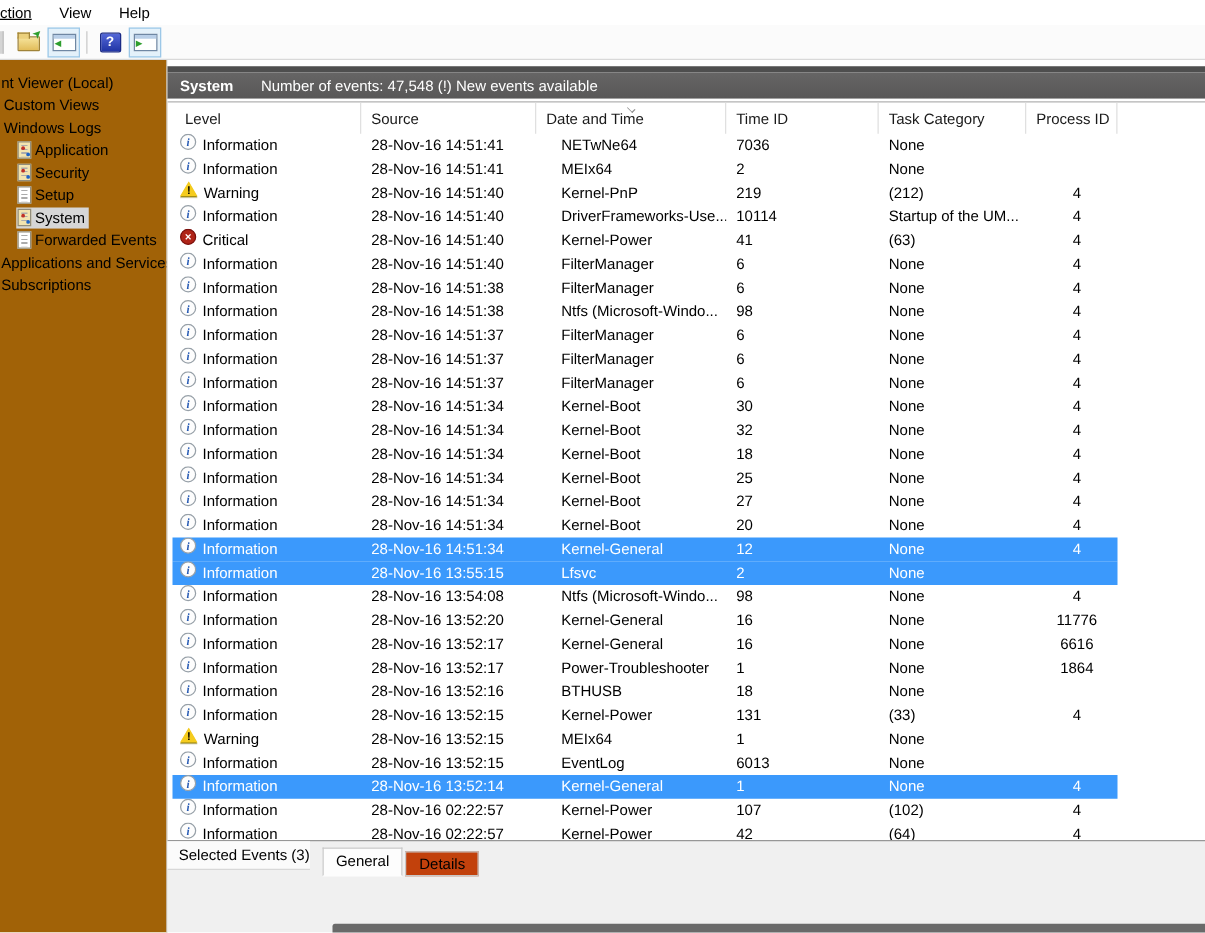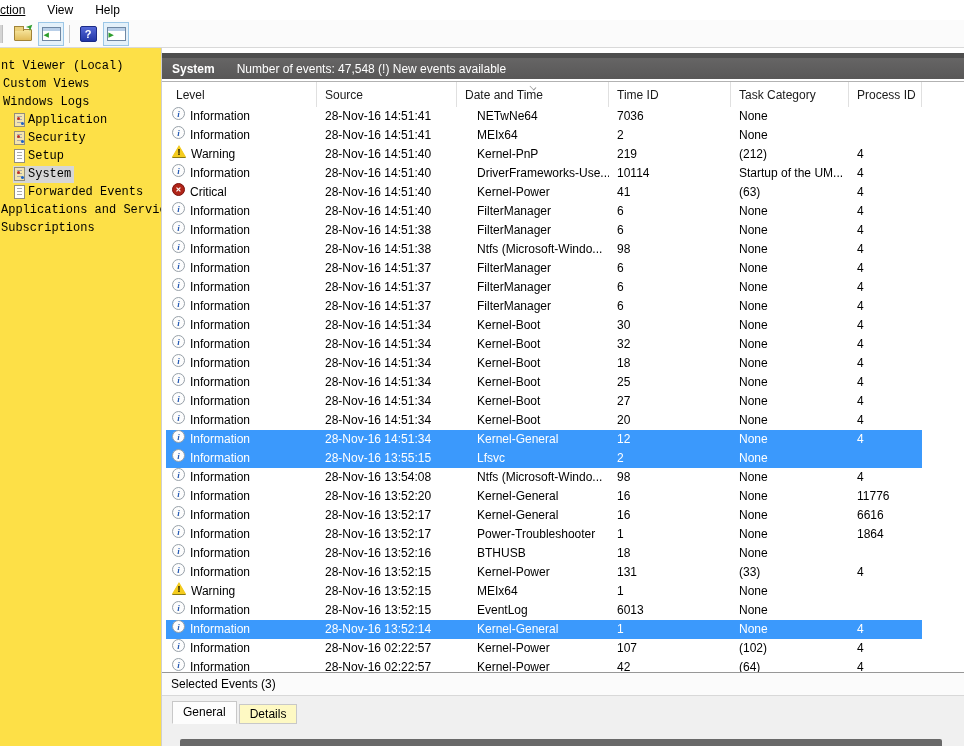--- a/index.html
+++ b/index.html
@@ -29,21 +29,21 @@
   .ti-panel { width:19px; height:14px; background:#fff; border:1px solid #6F87A3; position:relative; }
   .ti-panel::before { content:""; position:absolute; top:0; left:0; right:0; height:3px; background:#B9CFE8; }
   .ti-panel.left::after  { content:"\25C0"; position:absolute; left:1px; top:3px; color:#2E9E2E; font-size:7px; }
   .ti-panel.right::after { content:"\25B6"; position:absolute; left:1px; top:3px; color:#2E9E2E; font-size:7px; }
   .ti-help { width:17px; height:16px; border-radius:2px; border:1px solid #1A2A86;
              background:linear-gradient(#5468D8,#2135A5); color:#fff; font-weight:bold;
              font-size:11px; display:flex; align-items:center; justify-content:center; }
 
   
   .content { display:flex; height:698px; }
-  .sidebar { width:162px; border-right:1px solid #CFCFCF; padding-top:9px; background:#fde047;font-family:Liberation Mono, monospace; }
+  .sidebar { width:134px; border-right:1px solid #CFCFCF; padding-top:9px; background:#a16207; }
   .tree-item { height:18px; display:flex; align-items:center; white-space:nowrap; overflow:hidden; cursor:default; }
   .tree-item .hl { display:inline-flex; align-items:center; gap:3px; padding:0 3px 0 1px; height:17px; }
   .tree-item.selected .hl { background:#D6D6D6; }
   .tree-icon { width:11px; height:14px; background:#fff; border:1px solid #938E7C; position:relative; flex:none; }
   .tree-icon::before { content:""; position:absolute; left:2px; right:2px; top:2px; height:9px;
         background:repeating-linear-gradient(#ABABAB 0 1px, transparent 1px 3px); }
   .tree-icon.log { background:#F3E4AF; }
   .tree-icon.log::after { content:""; position:absolute; left:2px; top:3px; width:3px; height:3px;
         border-radius:50%; background:#C03028; box-shadow:4px 5px 0 #1C62C5; }
 
@@ -58,47 +58,47 @@
 
   .table { flex:1; overflow:hidden; position:relative; }
   .thead { display:flex; height:25px; margin-left:4px; width:756px; }
   .th { border-right:1px solid #E0E0E0; padding-left:8px; display:flex; align-items:center;
         position:relative; color:#1A1A1A; cursor:default; }
   .th.c0 { padding-left:10px; }
   .sort-caret { position:absolute; top:2px; left:50%; margin-left:-4px; width:7px; height:7px; }
   .sort-caret::before { content:""; position:absolute; left:1px; top:0; width:5px; height:5px;
         border-right:1px solid #8D8D8D; border-bottom:1px solid #8D8D8D; transform:rotate(45deg) scaleY(.6); }
   .c0 { width:151px; } .c1 { width:152px; } .c2 { width:140px; }
-  .c3 { width:122px; } .c4 { width:118px; } .c5 { width:73px; }
+  .c3 { width:122px; } .c4 { width:118px; } .c5 { width:73px;text-align:center; }
 
   .row { display:flex; height:19px; line-height:19px; margin-left:4px; width:756px; cursor:default; }
   .row.selected { background:#3B99FC; color:#fff; }
   .cell { padding-left:8px; white-space:nowrap; overflow:hidden; }
   .cell.level { display:flex; gap:5px; padding-left:6px; }
 
   .lvl-info { width:13px; height:13px; border-radius:50%; background:#FDFDFD; border:1px solid #97A0A8;
               color:#2458B3; display:flex; align-items:center; justify-content:center; flex:none; }
   .lvl-info::before { content:"i"; font:italic bold 9px "Liberation Serif", serif; }
   .lvl-warning { width:14px; height:13px; position:relative; flex:none; }
   .lvl-warning::before { content:""; position:absolute; left:0; top:0;
               border-left:7px solid transparent; border-right:7px solid transparent;
               border-bottom:12px solid #F5CC1E; filter:drop-shadow(0 1px 0 #8a7a10); }
   .lvl-warning::after { content:"!"; position:absolute; left:0; right:0; top:2px; text-align:center;
               font:bold 9px "Liberation Sans", sans-serif; color:#000; }
   .lvl-critical { width:13px; height:13px; border-radius:50%; background:#B02418; border:1px solid #7A100C;
               color:#fff; display:flex; align-items:center; justify-content:center; flex:none; }
   .lvl-critical::before { content:"\2715"; font:bold 7px "Liberation Sans", sans-serif; }
 
   
-  .preview { height:74px; border-top:1px solid #979797; display:flex; flex-direction:column; background:#F0F0F0; }
+  .preview { height:74px; border-top:1px solid #979797; display:flex; flex-direction:row; background:#F0F0F0; }
   .pv-title { height:23px; background:#FBFBFB; border-bottom:1px solid #D8D8D8;
               display:flex; align-items:center; padding-left:9px; }
   .pv-body { flex:1; position:relative; padding-top:5px; }
   .tab-strip { display:flex; align-items:flex-end; margin-left:10px; height:23px; }
-  .tab { border:1px solid #C8C8C8; background:#fef9c3; padding:2px 10px 3px 10px; margin-right:2px;
+  .tab { border:1px solid #C8C8C8; background:#c2410c; padding:2px 10px 3px 10px; margin-right:2px;
          height:20px; display:flex; align-items:center; cursor:default; }
   .tab.active { background:#FDFDFD; height:23px; border-bottom-color:#FDFDFD; position:relative; z-index:2; }
   .pv-darkbar { position:absolute; left:18px; bottom:-1px; width:762px; height:8px;
                 background:#696969; border-radius:2px 2px 0 0; }
 </style>
 </head>
 <body>
 
 <div class="menubar">
     <div class="menu-item">ction</div>

